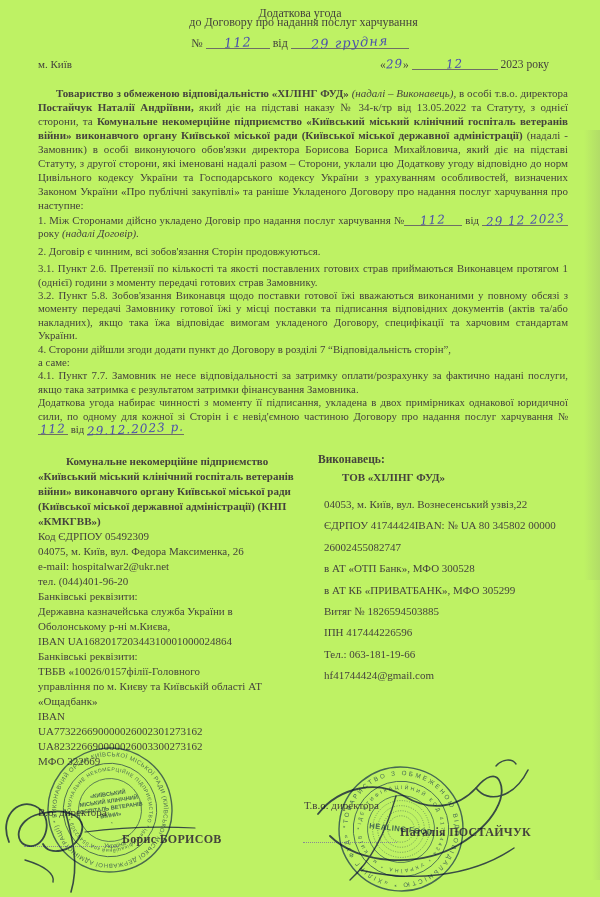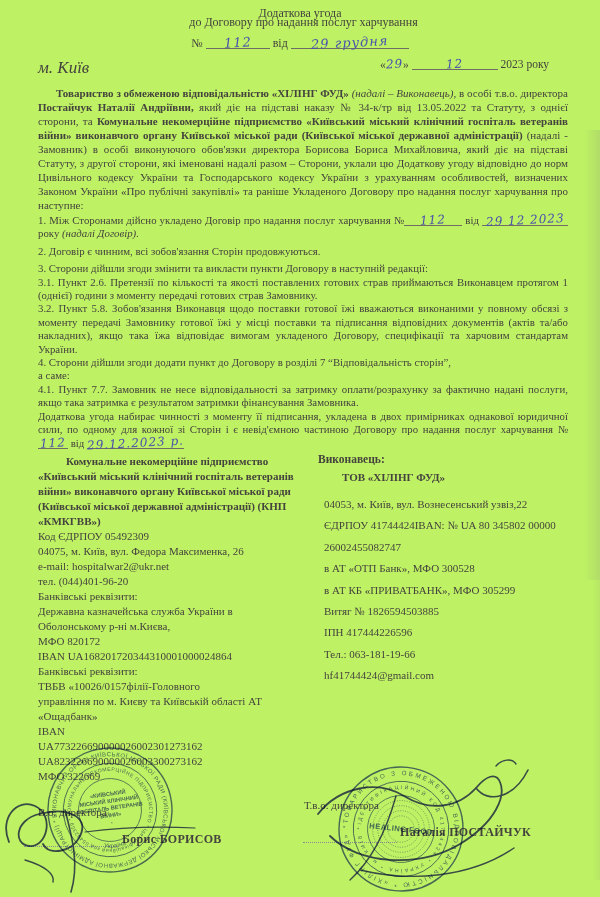--- a/index.html
+++ b/index.html
@@ -16,21 +16,21 @@
   .title{position:absolute; left:0; right:0; text-align:center; font-size:12px; line-height:14px;}
   .t1{top:6px;}
   .t2{top:15px;margin-left:7px;}
   .t3{top:36px;}
 
   .blank{display:inline-block; border-bottom:1px solid #6f6e66; text-align:center; line-height:10px; vertical-align:baseline;}
   .hw{font-family:"DejaVu Serif", serif; font-style:italic; color:#4b4fae;
       display:inline-block; transform:rotate(-3deg); letter-spacing:1px; font-size:13px; line-height:10px;}
   .hw.small{font-size:12px;}
 
-  .city{position:absolute; left:38px; top:58px; font-size:17px;font-style:italic;}
+  .city{position:absolute; left:38px; top:58px; font-size:11px;}
   .dateline{position:absolute; left:380px; top:58px; font-size:11.5px;}
 
   .preamble{position:absolute; left:38px; width:530px; top:86px;
     font-size:11px; line-height:14px; text-align:justify; text-indent:18px; margin:0;}
   .b{font-weight:bold;}
   .i{font-style:italic;}
 
   .clauses{position:absolute; left:38px; width:530px; top:214px;
     font-size:10.8px; line-height:13.4px; text-align:justify;}
   .clauses p{margin:0 0 4px 0;}
@@ -85,39 +85,37 @@
     <span>«</span><span class="hw small">29</span><span>»</span>
     <span class="blank" style="min-width:86px;"><span class="hw small">12</span></span>
     <span>2023 року</span>
   </div>
 
   <p class="preamble"><span class="b">Товариство з обмеженою відповідальністю «ХІЛІНГ ФУД»</span><span class="i"> (надалі – Виконавець),</span><span> в особі т.в.о. директора </span><span class="b">Постайчук Наталії Андріївни,</span><span> який діє на підставі наказу № 34-к/тр від 13.05.2022 та Статуту, з однієї сторони, та </span><span class="b">Комунальне некомерційне підприємство «Київський міський клінічний госпіталь ветеранів війни» виконавчого органу Київської міської ради (Київської міської державної адміністрації)</span><span> (надалі - Замовник) в особі виконуючого обов'язки директора Борисова Бориса Михайловича, який діє на підставі Статуту, з другої сторони, які іменовані надалі разом – Сторони, уклали цю Додаткову угоду відповідно до норм Цивільного кодексу України та Господарського кодексу України з урахуванням особливостей, визначених Законом України «Про публічні закупівлі» та раніше Укладеного Договору про надання послуг харчування про наступне:</span></p>
 
   <div class="clauses">
     <p><span>1. Між Сторонами дійсно укладено Договір про надання послуг харчування №</span><span class="blank" style="min-width:58px;"><span class="hw small">112</span></span><span> від </span><span class="blank" style="min-width:86px;"><span class="hw small">29 12 2023</span></span><span> року </span><span class="i">(надалі Договір).</span></p>
     <p>2. Договір є чинним, всі зобов'язання Сторін продовжуються.</p>
-    <p class="tight">3. Сторони дійшли згоди змінити та викласти пункти Договору в наступній редакції:</p>
     <p class="tight">3.1. Пункт 2.6. Претензії по кількості та якості поставлених готових страв приймаються Виконавцем протягом 1 (однієї) години з моменту передачі готових страв Замовнику.</p>
     <p class="tight">3.2. Пункт 5.8. Зобов'язання Виконавця щодо поставки готової їжі вважаються виконаними у повному обсязі з моменту передачі Замовнику готової їжі у місці поставки та підписання відповідних документів (актів та/або накладних), якщо така їжа відповідає вимогам укладеного Договору, специфікації та харчовим стандартам України.</p>
     <p class="tight"><span>4. Сторони дійшли згоди додати пункт до Договору в розділі 7 “Відповідальність сторін”,</span><br><span>а саме:</span></p>
     <p class="tight">4.1. Пункт 7.7. Замовник не несе відповідальності за затримку оплати/розрахунку за фактично надані послуги, якщо така затримка є результатом затримки фінансування Замовника.</p>
     <p class="tight"><span>Додаткова угода набирає чинності з моменту її підписання, укладена в двох примірниках однакової юридичної сили, по одному для кожної зі Сторін і є невід'ємною частиною Договору про надання послуг харчування №</span> <span class="blank" style="min-width:30px;"><span class="hw small">112</span></span><span> від </span><span class="blank" style="min-width:92px;"><span class="hw small">29.12.2023 р.</span></span></p>
   </div>
 
   <div class="col col-left">
     <p class="party-name">Комунальне некомерційне підприємство «Київський міський клінічний госпіталь ветеранів війни» виконавчого органу Київської міської ради (Київської міської державної адміністрації) (КНП «КМКГВВ»)</p>
     <div class="lines">
       <p>Код ЄДРПОУ 05492309</p>
       <p>04075, м. Київ, вул. Федора Максименка, 26</p>
       <p>e-mail: hospitalwar2@ukr.net</p>
       <p>тел. (044)401-96-20</p>
       <p>Банківські реквізити:</p>
       <p>Державна казначейська служба України в</p>
       <p>Оболонському р-ні м.Києва,</p>
-      <p>МФО 820172</p>
       <p>IBAN UA168201720344310001000024864</p>
       <p>Банківські  реквізити:</p>
       <p>ТВБВ «10026/0157філії-Головного</p>
       <p>управління по м. Києву та Київській області АТ</p>
       <p>«Ощадбанк»</p>
       <p>IBAN</p>
       <p>UA773226690000026002301273162</p>
       <p>UA823226690000026003300273162</p>
       <p>МФО 322669</p>
     </div>

